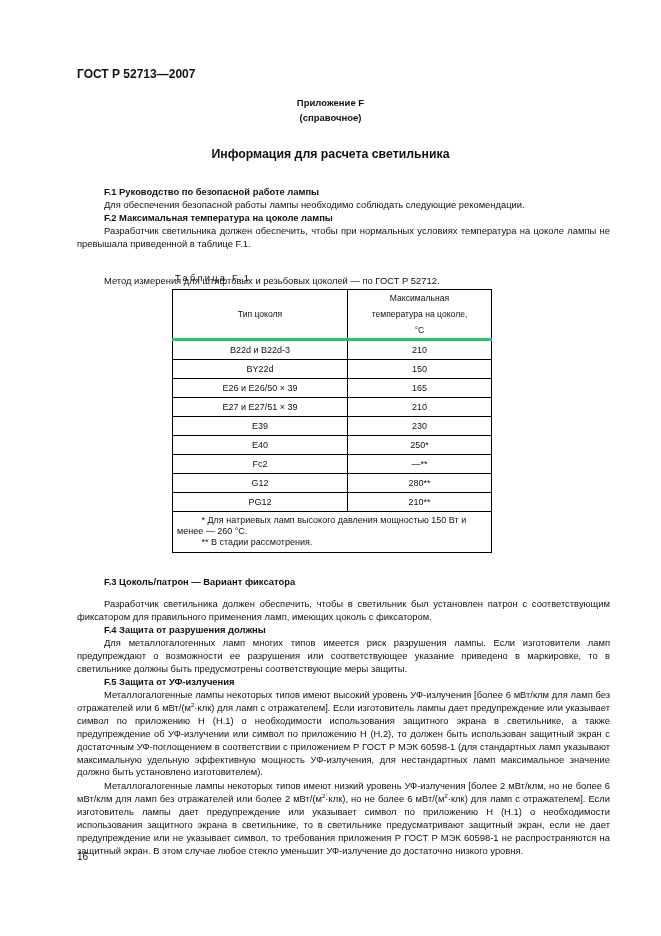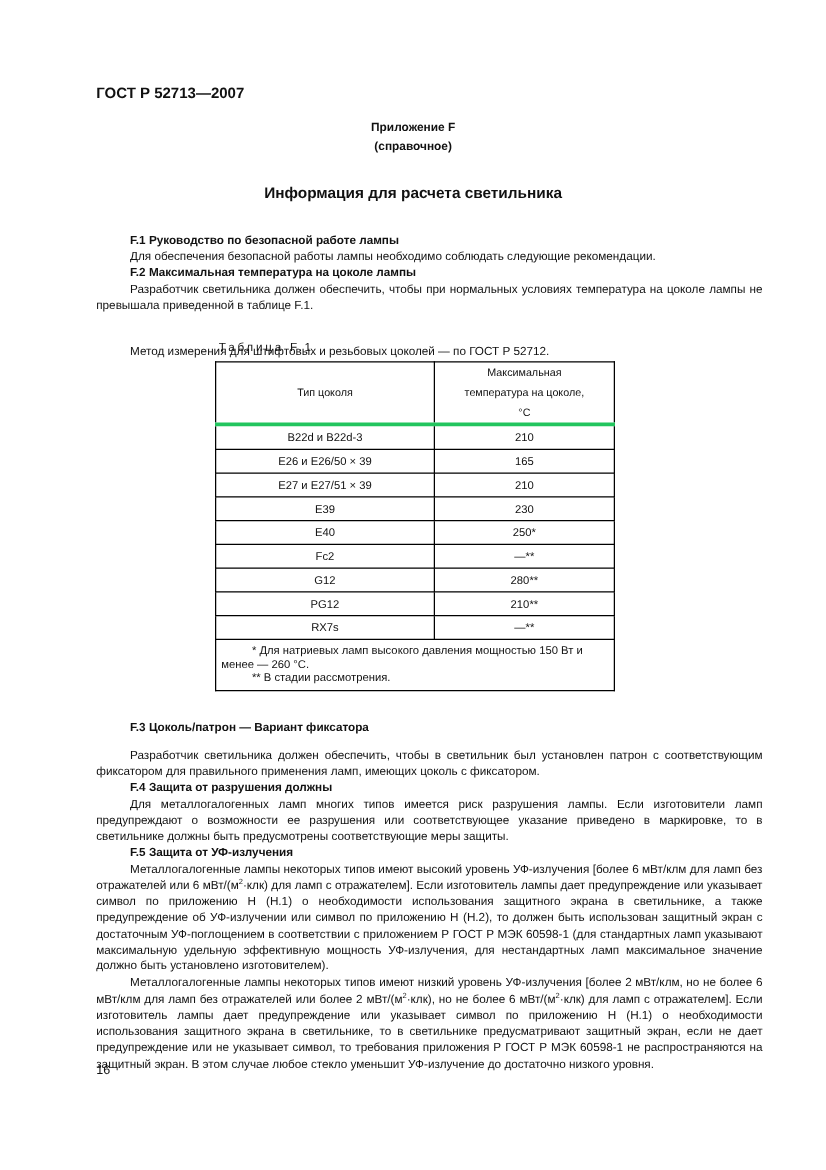--- a/index.html
+++ b/index.html
@@ -46,20 +46,24 @@
   <tbody>
       <tr class="head">
     <td class="c1">Тип цоколя</td>
     <td style="padding:0 20px;">Максимальная температура на цоколе, °С</td>
   </tr>
   <tr>
         <td class="c1">B22d и B22d-3</td>
         <td>210</td>
       </tr>
   <tr>
+        <td class="c1">BY22d</td>
+        <td>150</td>
+      </tr>
+  <tr>
         <td class="c1">E26 и E26/50 × 39</td>
         <td>165</td>
       </tr>
   <tr>
         <td class="c1">E27 и E27/51 × 39</td>
         <td>210</td>
       </tr>
   <tr>
         <td class="c1">E39</td>
         <td>230</td>
@@ -74,24 +78,20 @@
       </tr>
   <tr>
         <td class="c1">G12</td>
         <td>280**</td>
       </tr>
   <tr>
         <td class="c1">PG12</td>
         <td>210**</td>
       </tr>
   <tr>
-        <td class="c1">RX7s</td>
-        <td>—**</td>
-      </tr>
-  <tr>
     <td colspan="2" class="note">
       <div><span class="ind"></span> <span>* Для натриевых ламп высокого давления мощностью 150 Вт и менее — 260 °С.</span></div>
       <div><span class="ind"></span> <span>** В стадии рассмотрения.</span></div>
     </td>
   </tr>
 </tbody>
   </table>
 
 <div class="abs h" style="top:576px;">F.3  Цоколь/патрон — Вариант фиксатора</div>
 <div class="abs p" style="top:598px;"><span class="ind"></span><span>Разработчик светильника должен обеспечить, чтобы в светильник был установлен патрон с соответствующим фиксатором для правильного применения ламп, имеющих цоколь с фиксатором.</span></div>

